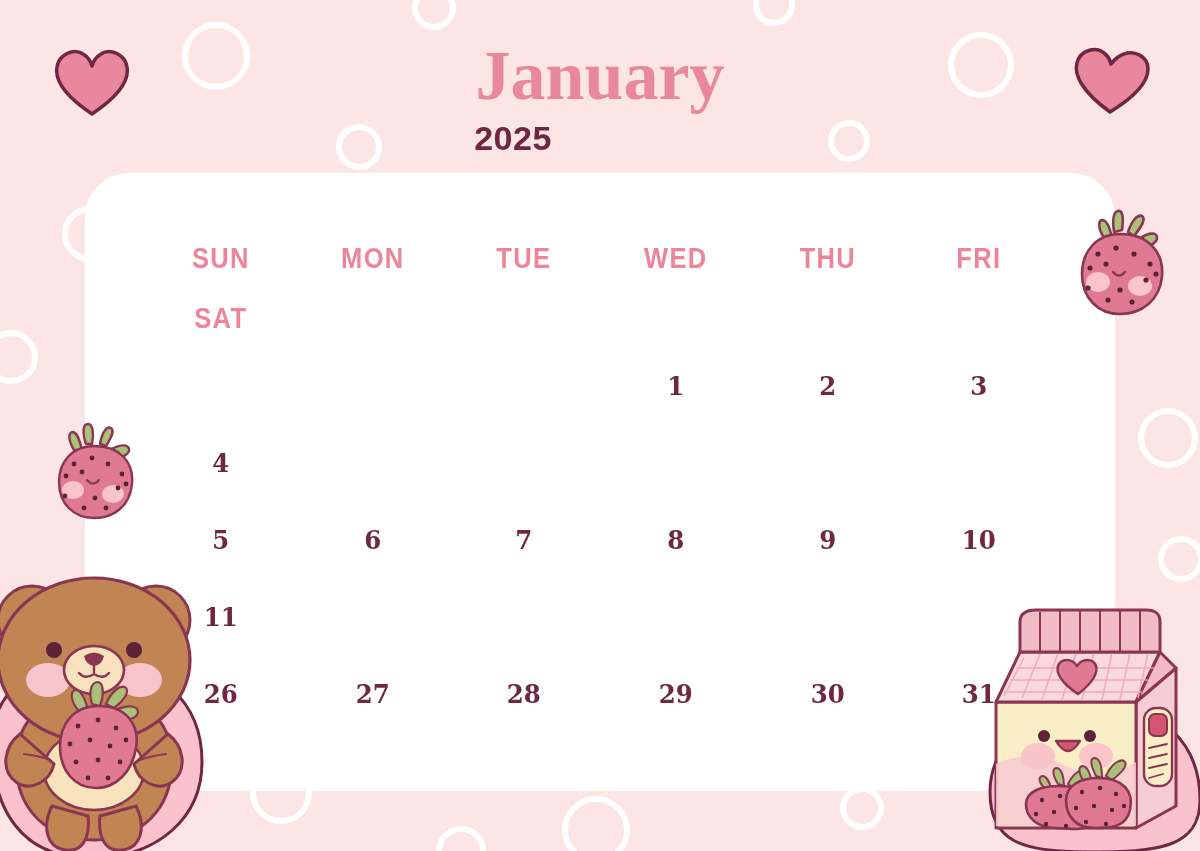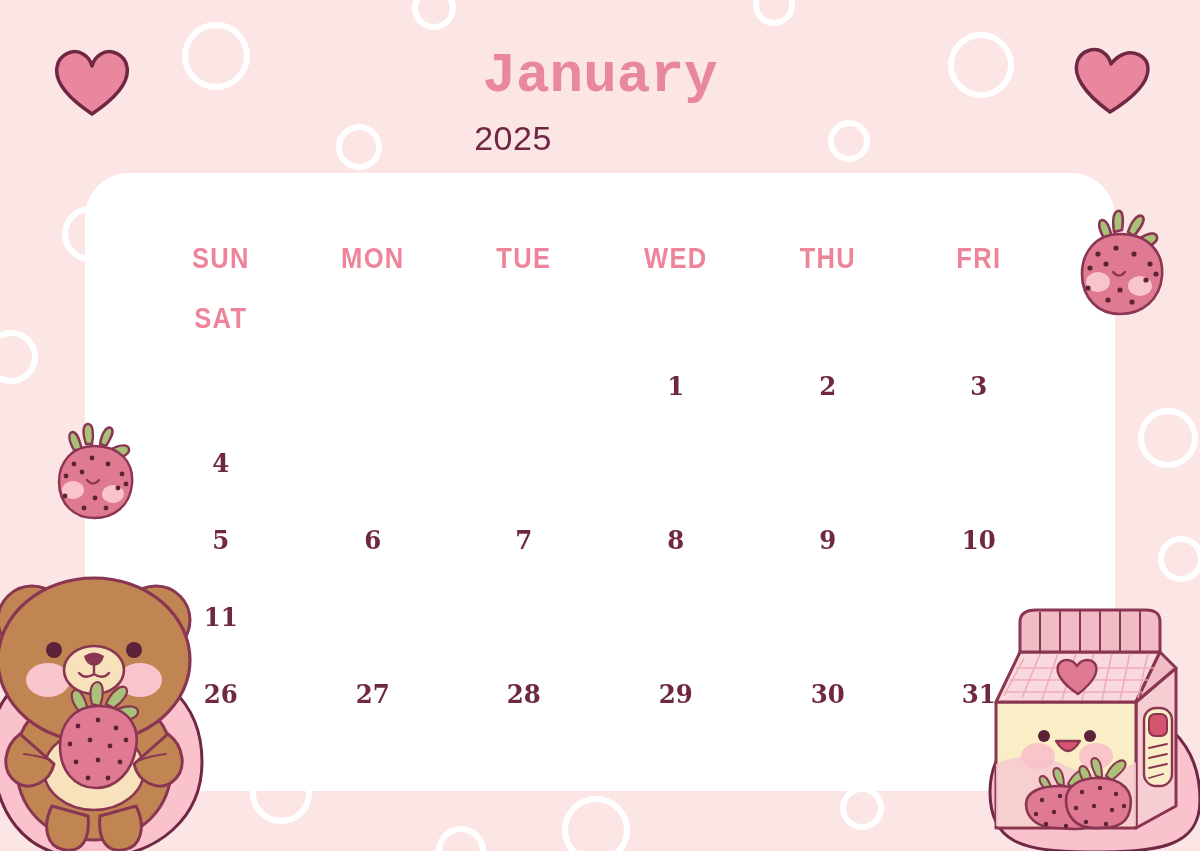--- a/index.html
+++ b/index.html
@@ -46,36 +46,36 @@
     z-index: 5;
   }
 
   
   .month-title {
     position: absolute;
     left: 0;
     top: 36px;
     width: 1200px;
     text-align: center;
-    font-family: Liberation Mono, monospace;
+    font-family: Liberation Serif, serif;
     font-weight: bold;
-    font-size: 56px;
+    font-size: 70px;
     line-height: 80px;
     color: #e8879e;
     letter-spacing: 0px;
     z-index: 8;
   }
   .year-title {
     position: absolute;
     left: 0;
     top: 118px;
     width: 1026px;
     text-align: center;
     font-family: "Liberation Sans", sans-serif;
-    font-weight: normal;
+    font-weight: bold;
     font-size: 34px;
     line-height: 40px;
     color: #6f2744;
     letter-spacing: 0.5px;
     z-index: 8;
   }
 
   
   .grid {
     position: absolute;

